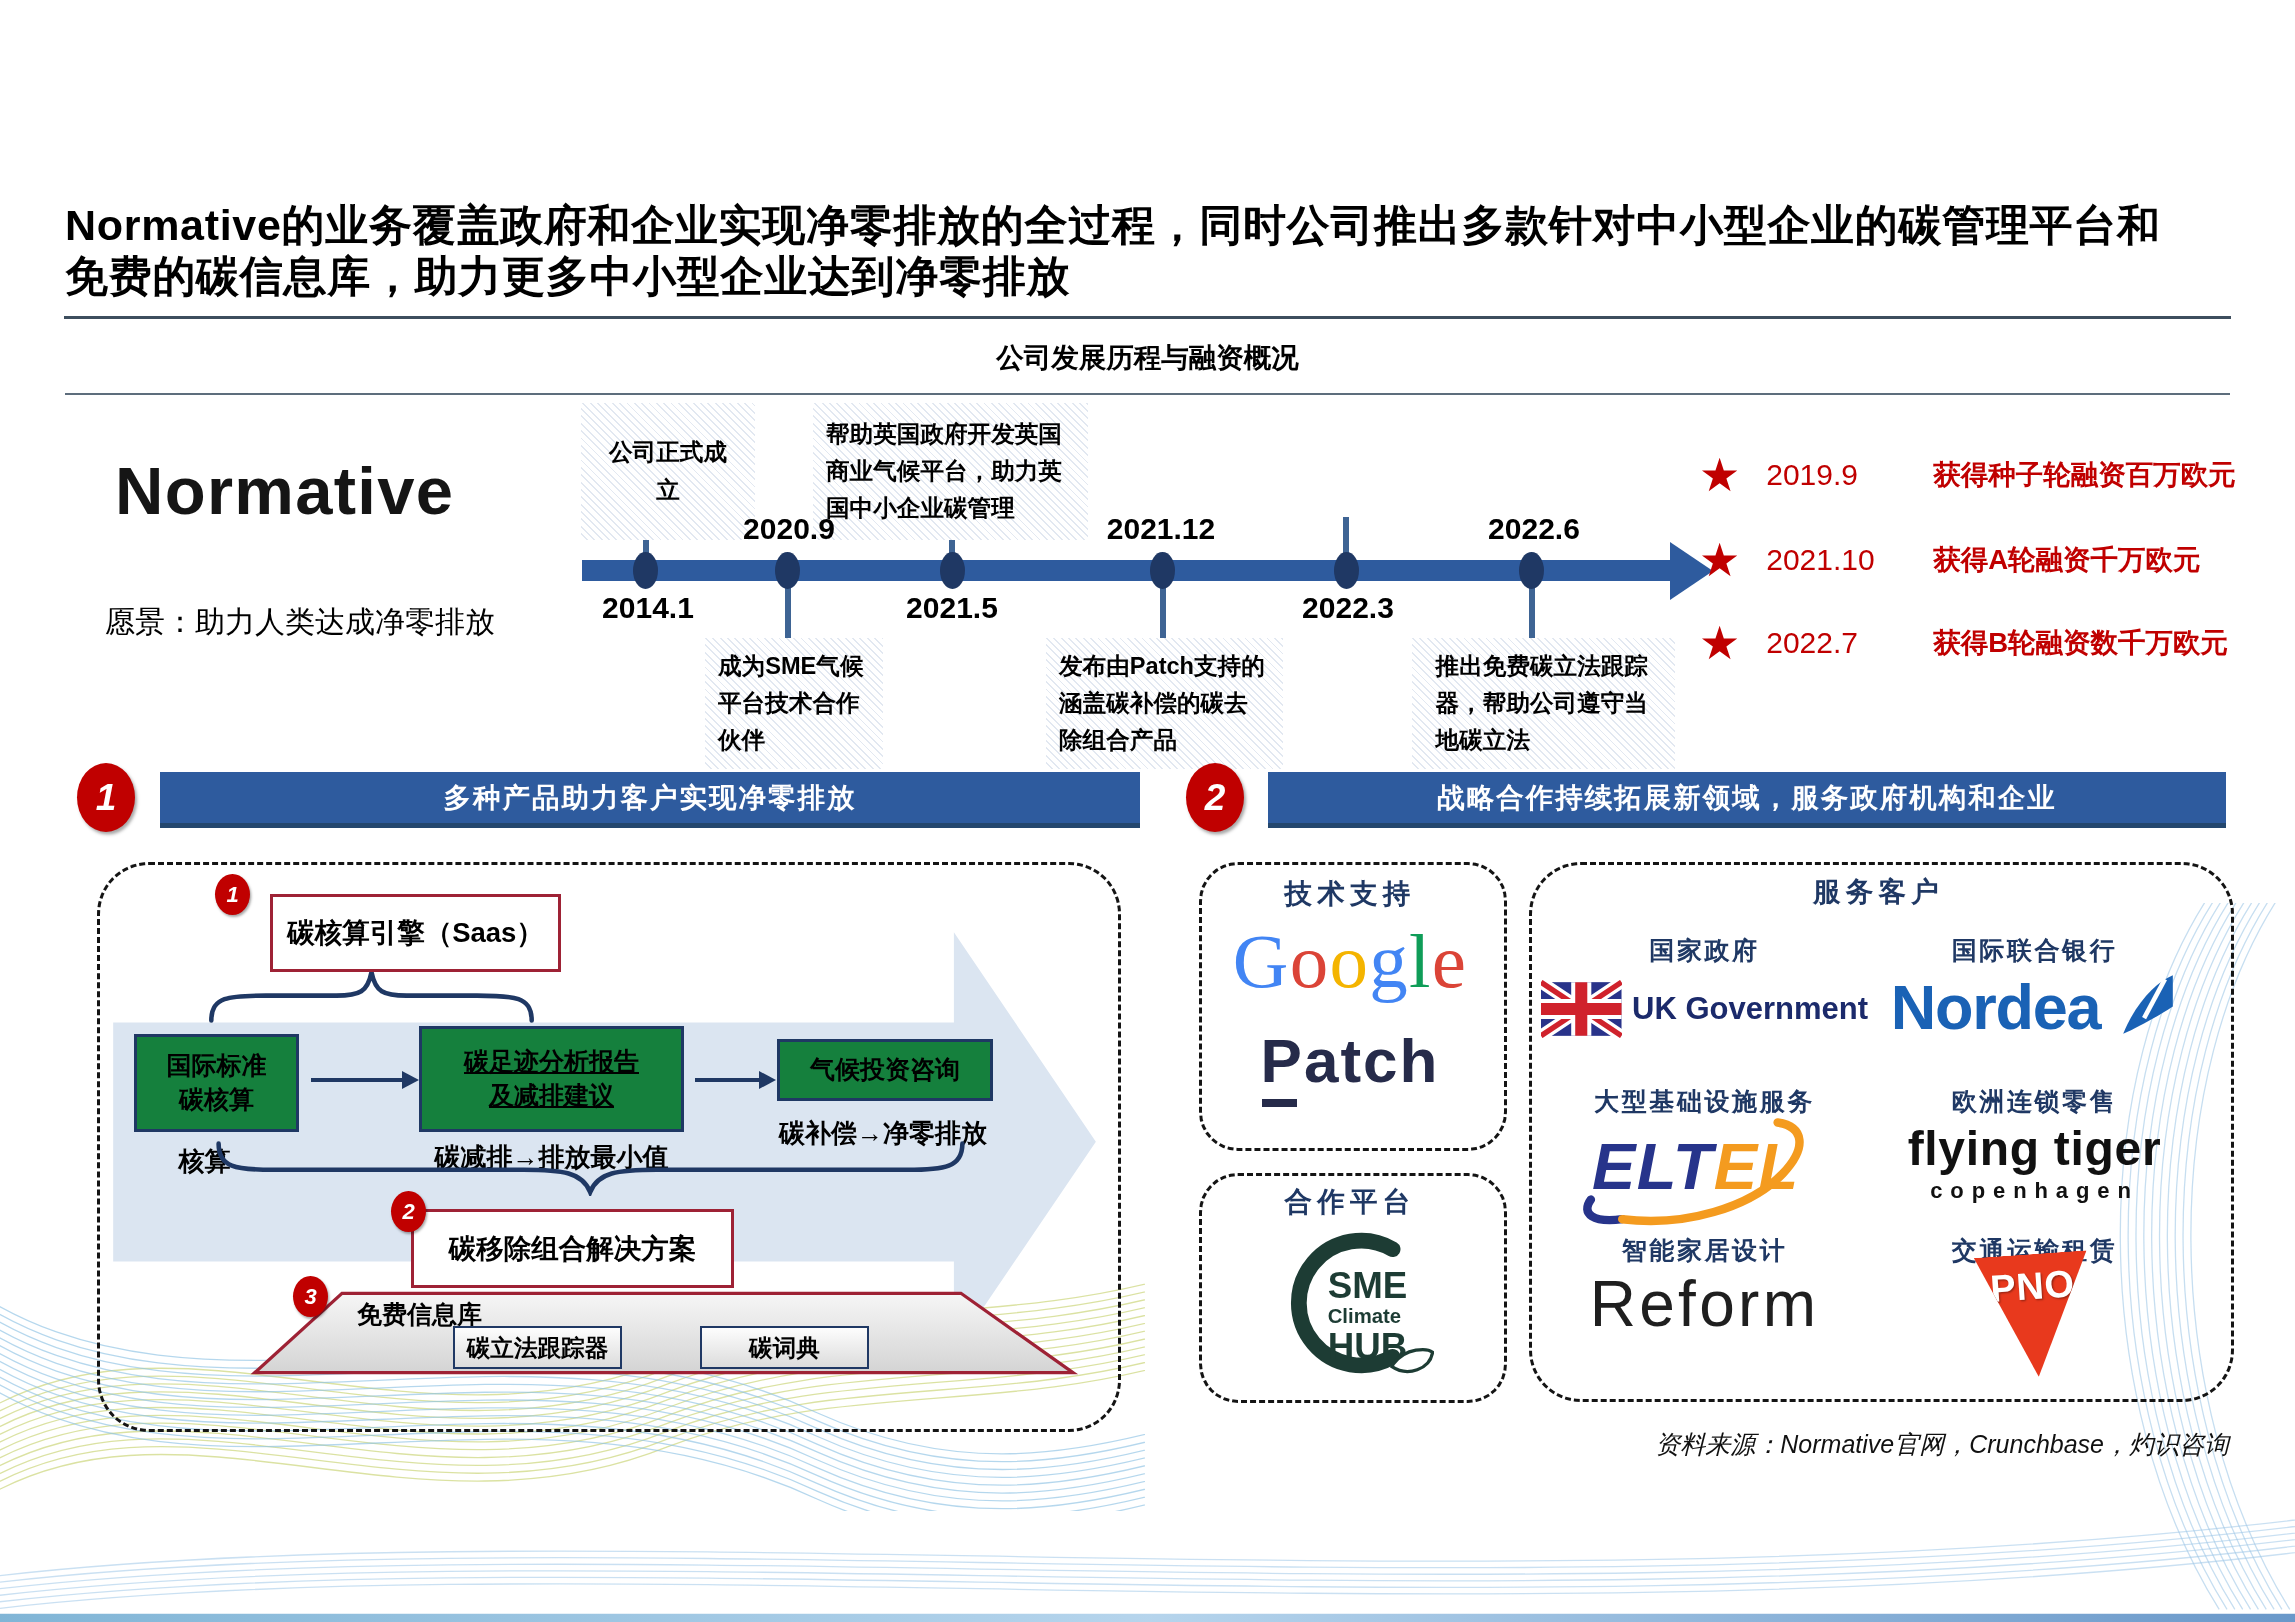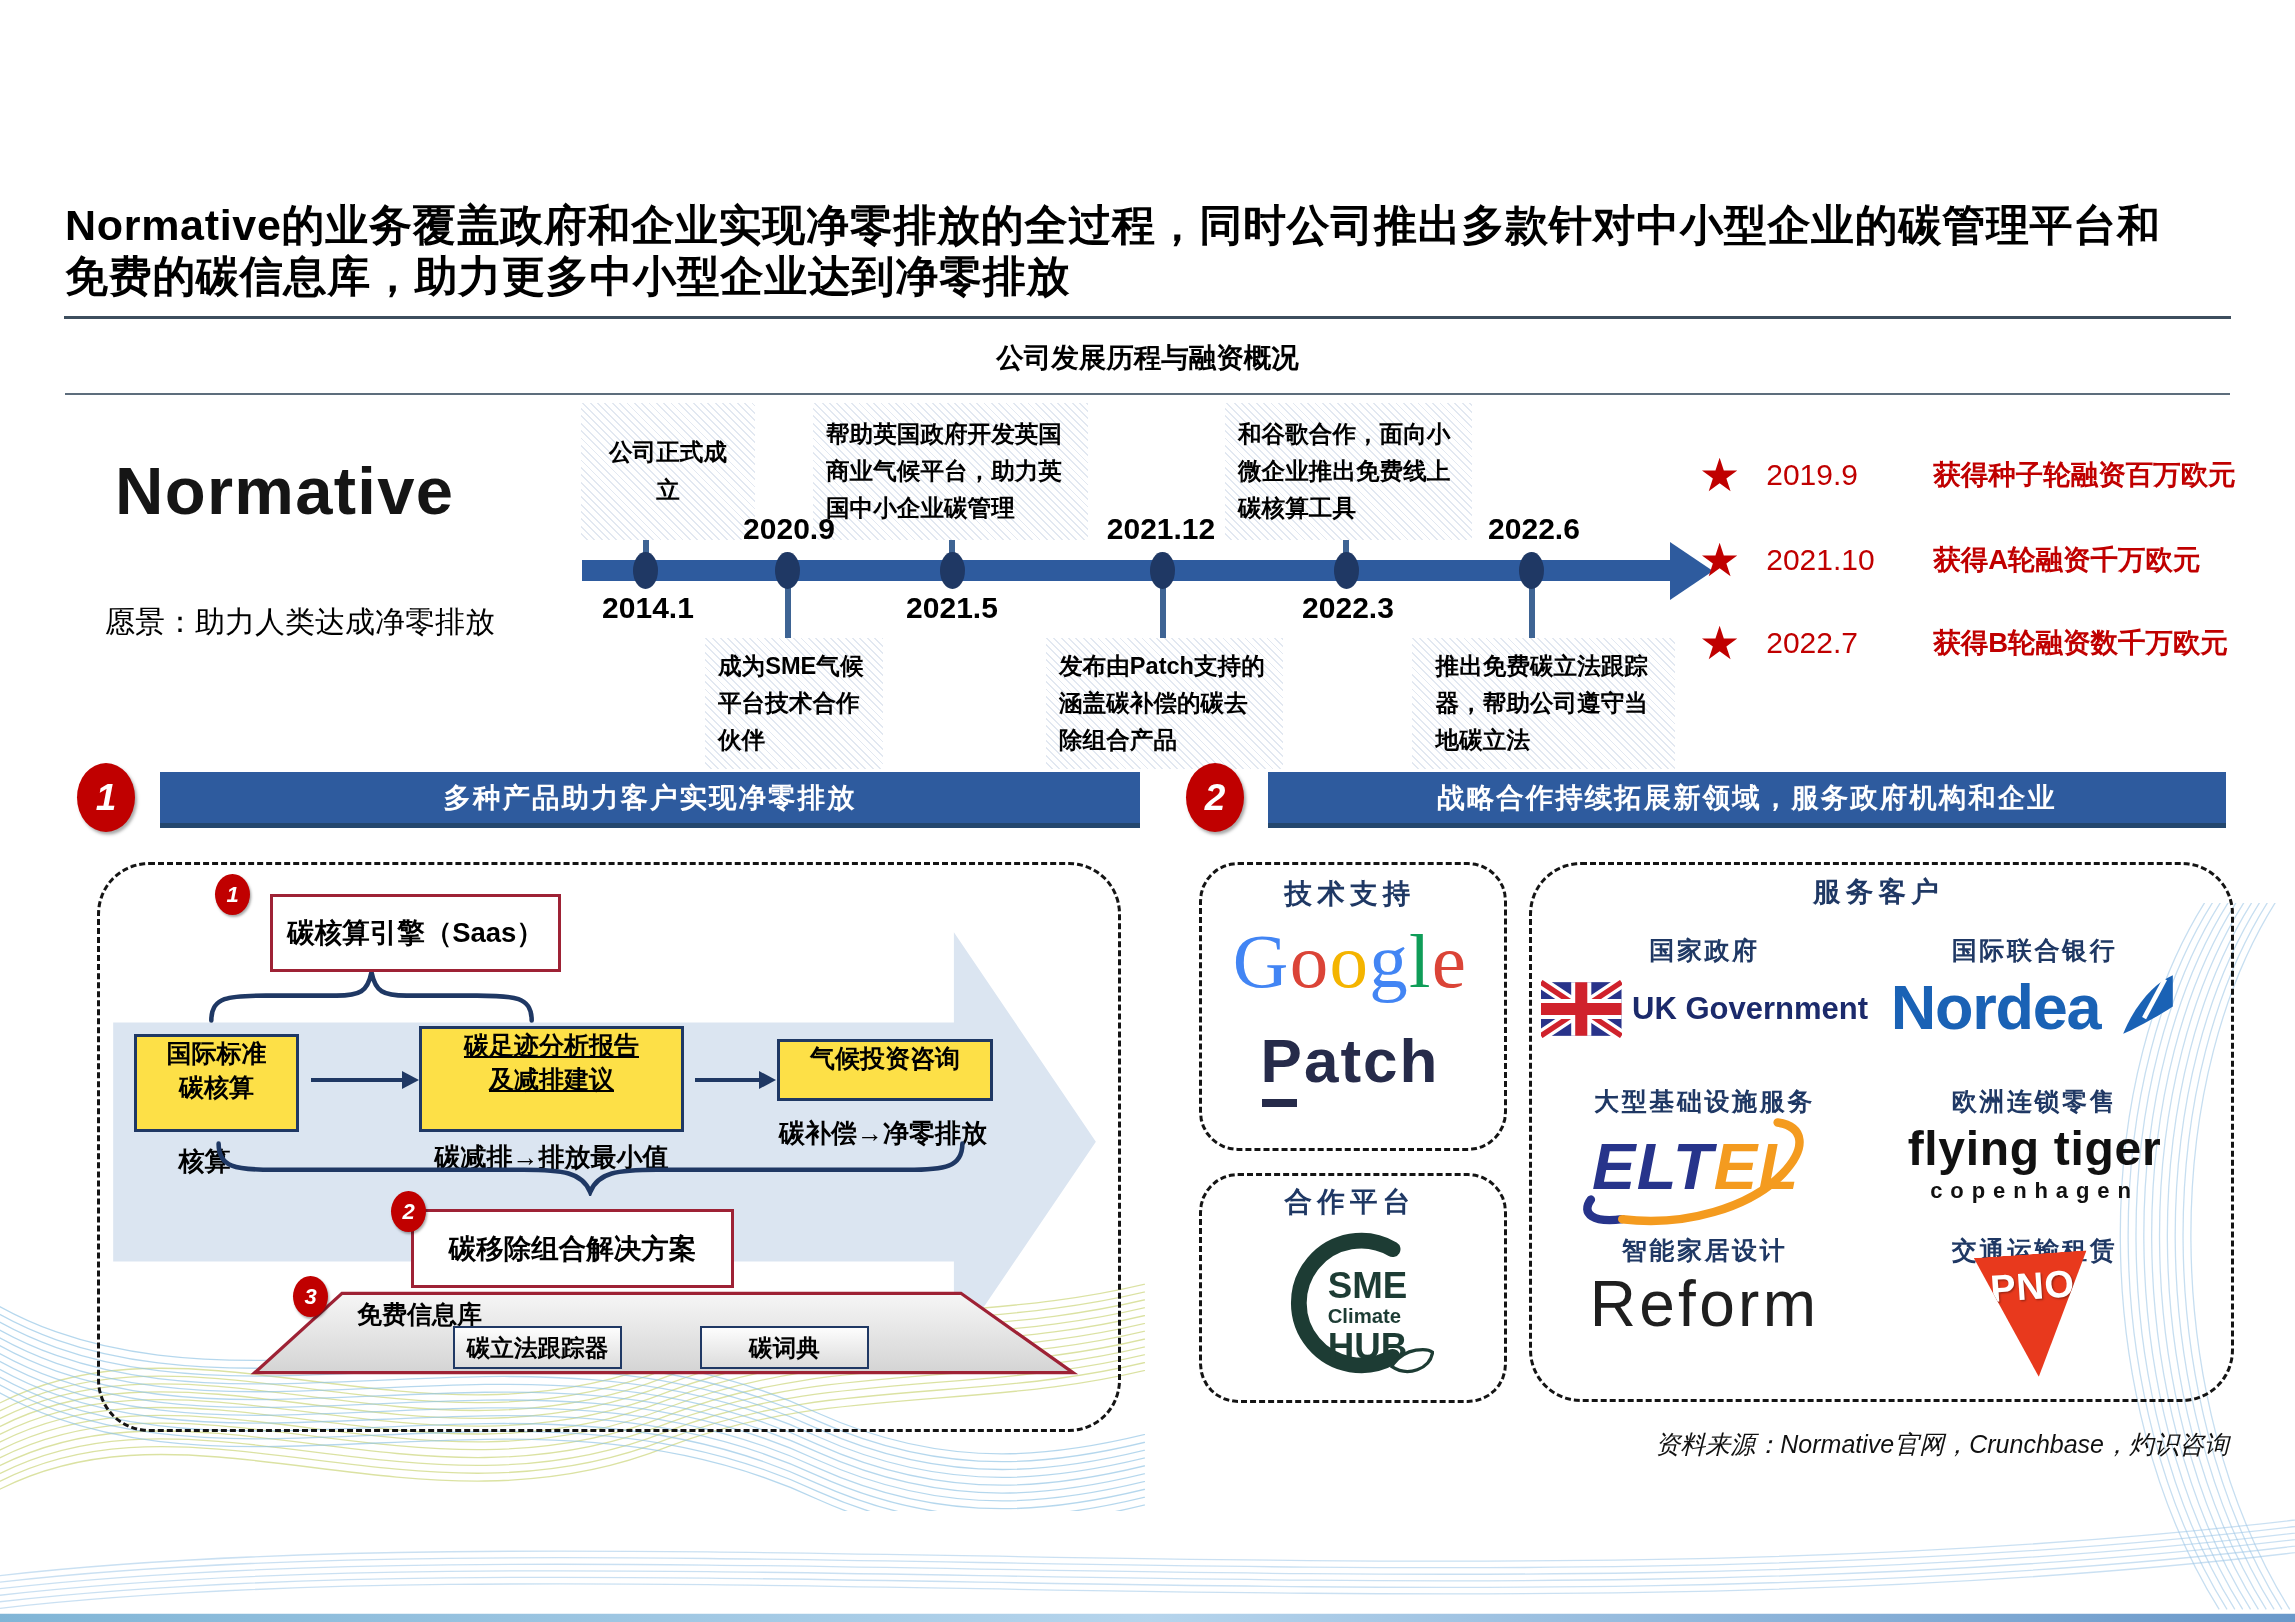--- a/index.html
+++ b/index.html
@@ -33,21 +33,21 @@
   .banner{background:#2e5b9e;border-bottom:5.2px solid #24476e;box-sizing:border-box;color:#fff;
           display:flex;align-items:center;justify-content:center;font-size:27.5px;font-weight:bold;
           letter-spacing:2px;z-index:5;}
   
   .dash-box{border:3.3px dashed #141414;border-radius:52px;z-index:2;}
   .sm-circle{width:35px;height:41px;border-radius:50%;background:#c00000;color:#fff;display:flex;
              align-items:center;justify-content:center;font-size:22px;font-weight:bold;font-style:italic;
              box-shadow:1.3px 2px 2.6px rgba(0,0,0,.35);z-index:8;}
   .red-box{background:#fff;border:3.3px solid #9e2235;display:flex;align-items:center;justify-content:center;
            font-size:27.5px;font-weight:bold;z-index:7;}
-  .flow-box{background:#fde047;border:3.3px solid #1f3864;display:flex;justify-content:center;
+  .flow-box{background:#15803d;border:3.3px solid #1f3864;display:flex;align-items:center;justify-content:center;
             text-align:center;font-size:25px;font-weight:bold;line-height:1.35;box-sizing:border-box;z-index:6;}
   .flow-note{font-size:26px;font-weight:bold;text-align:center;z-index:6;}
   .flow-arrow{height:3.9px;background:#1f3864;z-index:6;}
   .flow-arrow::after{content:"";position:absolute;right:-15.7px;top:-7.2px;width:0;height:0;
             border-left:17px solid #1f3864;border-top:9.2px solid transparent;border-bottom:9.2px solid transparent;}
   .db-box{background:linear-gradient(#fdfdfd,#dcdcdc);border:2.6px solid #1f3864;display:flex;align-items:center;
           justify-content:center;font-size:23.6px;font-weight:bold;z-index:7;}
   .panel-label{font-size:27.5px;font-weight:bold;color:#1f3864;letter-spacing:5.2px;text-align:center;z-index:5;}
   .cat-label{font-size:25px;font-weight:bold;color:#1f3864;letter-spacing:2.6px;text-align:center;z-index:5;}
   
@@ -185,23 +185,20 @@
   <div class="abs tl-date" style="left:1081px;top:512px;width:160px;">2021.12</div>
   <div class="abs tl-date" style="left:1276px;top:591px;width:144px;">2022.3</div>
   <div class="abs tl-date" style="left:1462px;top:512px;width:144px;">2022.6</div>
 
   <div class="abs callout" style="left:581px;top:403px;width:136px;height:124px;padding:6.5px 19px;justify-content:center;text-align:center;box-sizing:content-box;">
       <span>公司正式成立</span>
     </div>
   <div class="abs callout" style="left:813px;top:403px;width:249px;height:124px;padding:6.5px 13px;">
       <span>帮助英国政府开发英国商业气候平台，助力英国中小企业碳管理</span>
     </div>
-  <div class="abs callout" style="left:1225px;top:403px;width:221px;height:124px;padding:6.5px 13px;">
-      <span>和谷歌合作，面向小微企业推出免费线上碳核算工具</span>
-    </div>
   <div class="abs callout" style="left:705px;top:638px;width:152px;height:118px;padding:6.5px 13px;">
       <span>成为SME气候平台技术合作伙伴</span>
     </div>
   <div class="abs callout" style="left:1046px;top:638px;width:211px;height:118px;padding:6.5px 13px;">
       <span>发布由Patch支持的涵盖碳补偿的碳去除组合产品</span>
     </div>
   <div class="abs callout" style="left:1412px;top:638px;width:216px;height:118px;padding:6.5px 23.6px;">
       <span>推出免费碳立法跟踪器，帮助公司遵守当地碳立法</span>
     </div>
 

